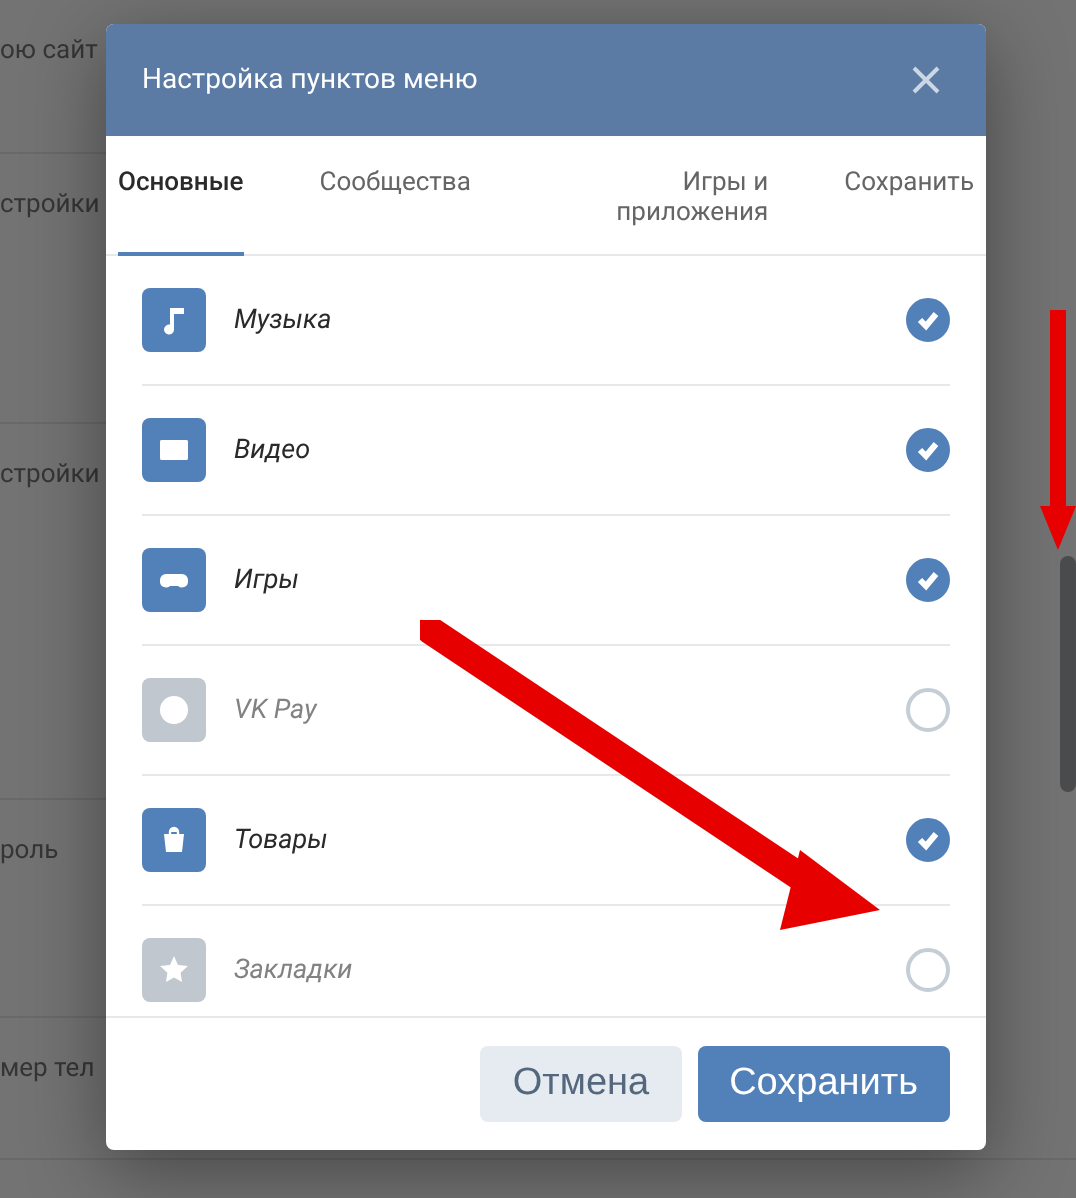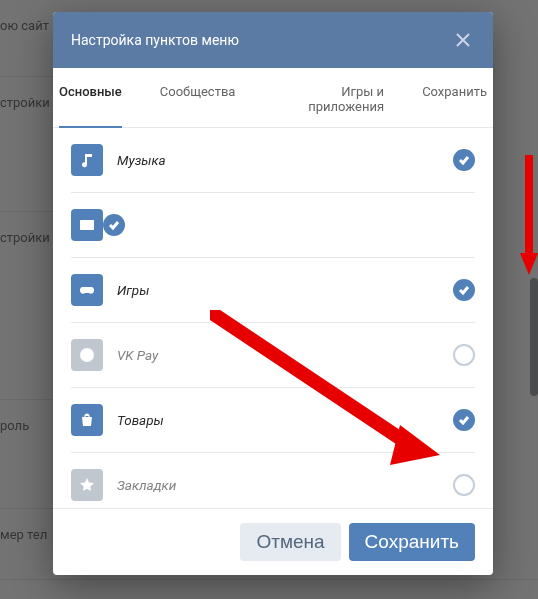--- a/index.html
+++ b/index.html
@@ -237,20 +237,21 @@
     </div>
 
     <div class="item">
       <div class="item-icon">
         <svg viewBox="0 0 16 16">
             <rect x="1" y="3" width="14" height="10" rx="1"></rect>
             <rect x="1" y="3" width="2" height="10" fill="#fff" opacity="0.4"></rect>
             <rect x="13" y="3" width="2" height="10" fill="#fff" opacity="0.4"></rect>
           </svg>
       </div>
+      <div class="item-label">Видео</div>
       <div class="check on">
         <svg viewBox="0 0 12 12">
             <polyline points="2,6 5,9 10,3"></polyline>
           </svg>
       </div>
     </div>
 
     <div class="item">
       <div class="item-icon">
         <svg viewBox="0 0 16 16">

